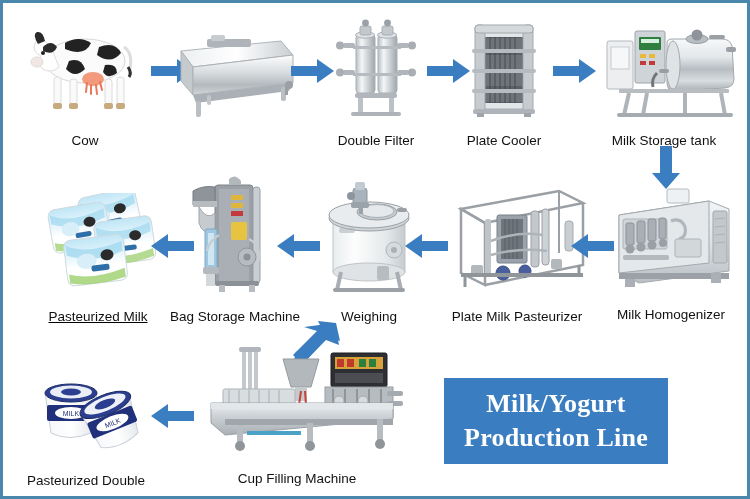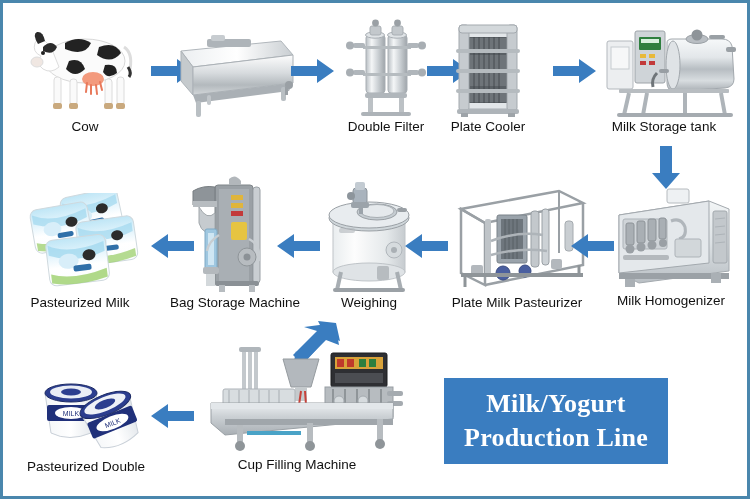--- a/index.html
+++ b/index.html
@@ -14,21 +14,21 @@
   }
   .node{position:absolute;text-align:center;}
   .node .art{display:block;margin:0 auto;}
   .node .cap{
     display:block;
     font-family:"Liberation Sans",sans-serif;
     font-size:13.5px;
     color:#111111;
     white-space:nowrap;
     line-height:16px;
-    margin-top:2px;
+    margin-top:16px;
   }
 
   .arrow{position:absolute;}
 
   #title-box{
     position:absolute;
     left:441px;top:375px;
     width:224px;height:86px;
     background:#3a7dc0;
     display:flex;flex-direction:column;
@@ -107,21 +107,21 @@
       <rect x="44" y="74" width="4" height="10" rx="2" fill="#c1c6ca"></rect>
       <circle cx="126" cy="64" r="4" fill="#9aa0a5"></circle>
       <rect x="122" y="66" width="3" height="8" fill="#9aa0a5"></rect>
     </svg>
   </div>
 
   <svg class="arrow" style="left:288px;top:55px;" width="44" height="26" viewBox="0 0 44 26">
     <path d="M0 8 L26 8 L26 1 L43 13 L26 25 L26 18 L0 18 Z" fill="#3a7dc0"></path>
   </svg>
 
-  <div class="node" style="left:338px;top:10px;width:90px;">
+  <div class="node" style="left:328px;top:10px;width:90px;">
     <svg class="art" width="90" height="104" viewBox="0 0 90 104">
       <defs>
         <linearGradient id="steelB" x1="0" y1="0" x2="1" y2="0">
           <stop offset="0" stop-color="#b9bfc4"></stop>
             <stop offset="0.3" stop-color="#f4f6f7"></stop>
           <stop offset="0.62" stop-color="#cdd2d6"></stop>
             <stop offset="1" stop-color="#9fa5aa"></stop>
         </linearGradient>
       </defs>
       <rect x="25" y="22" width="19" height="58" rx="3" fill="url(#steelB)" stroke="#a9afb4"></rect>
@@ -147,21 +147,21 @@
       <rect x="58" y="85" width="5" height="15" fill="#bcc1c5"></rect>
       <rect x="20" y="99" width="50" height="4" rx="2" fill="#adb3b8"></rect>
     </svg>
     <span class="cap">Double Filter</span>
   </div>
 
   <svg class="arrow" style="left:424px;top:55px;" width="44" height="26" viewBox="0 0 44 26">
     <path d="M0 8 L26 8 L26 1 L43 13 L26 25 L26 18 L0 18 Z" fill="#3a7dc0"></path>
   </svg>
 
-  <div class="node" style="left:440px;top:10px;width:90px;">
+  <div class="node" style="left:456px;top:10px;width:90px;">
     <svg class="art" width="90" height="104" viewBox="0 0 90 104">
       <rect x="20" y="18" width="50" height="78" fill="#e2e6e9" stroke="#a9afb4"></rect>
       <rect x="26" y="24" width="38" height="66" fill="#5a6065"></rect>
       <g fill="#6e7479">
         <rect x="27" y="25" width="36" height="14"></rect>
         <rect x="27" y="42" width="36" height="14"></rect>
         <rect x="27" y="59" width="36" height="14"></rect>
         <rect x="27" y="76" width="36" height="13"></rect>
       </g>
       <g stroke="#3e4347" stroke-width="0.8">
@@ -225,21 +225,21 @@
       <path d="M40 76 l-5 22 M58 76 l-4 22 M96 76 l0 22 M132 76 l4 22" stroke="#aeb4b9" stroke-width="4" fill="none"></path>
       <rect x="28" y="96" width="116" height="4" rx="2" fill="#a5abb0"></rect>
     </svg>
     <span class="cap">Milk Storage tank</span>
   </div>
 
   <svg class="arrow" style="left:648px;top:143px;" width="30" height="44" viewBox="0 0 30 44">
     <path d="M9 0 L21 0 L21 27 L29 27 L15 43 L1 27 L9 27 Z" fill="#3a7dc0"></path>
   </svg>
 
-  <div class="node" style="left:12px;top:190px;width:130px;">
+  <div class="node" style="left:30px;top:190px;width:130px;text-decoration:underline;">
     <svg class="art" width="130" height="100" viewBox="0 0 130 100">
       <defs>
         <linearGradient id="pouch" x1="0" y1="0" x2="0" y2="1">
           <stop offset="0" stop-color="#bfe6f6"></stop>
             <stop offset="0.42" stop-color="#eaf7fd"></stop>
           <stop offset="0.62" stop-color="#ffffff"></stop>
             <stop offset="1" stop-color="#fbfdfe"></stop>
         </linearGradient>
       </defs>
       <g transform="translate(44,6) rotate(-12)">

